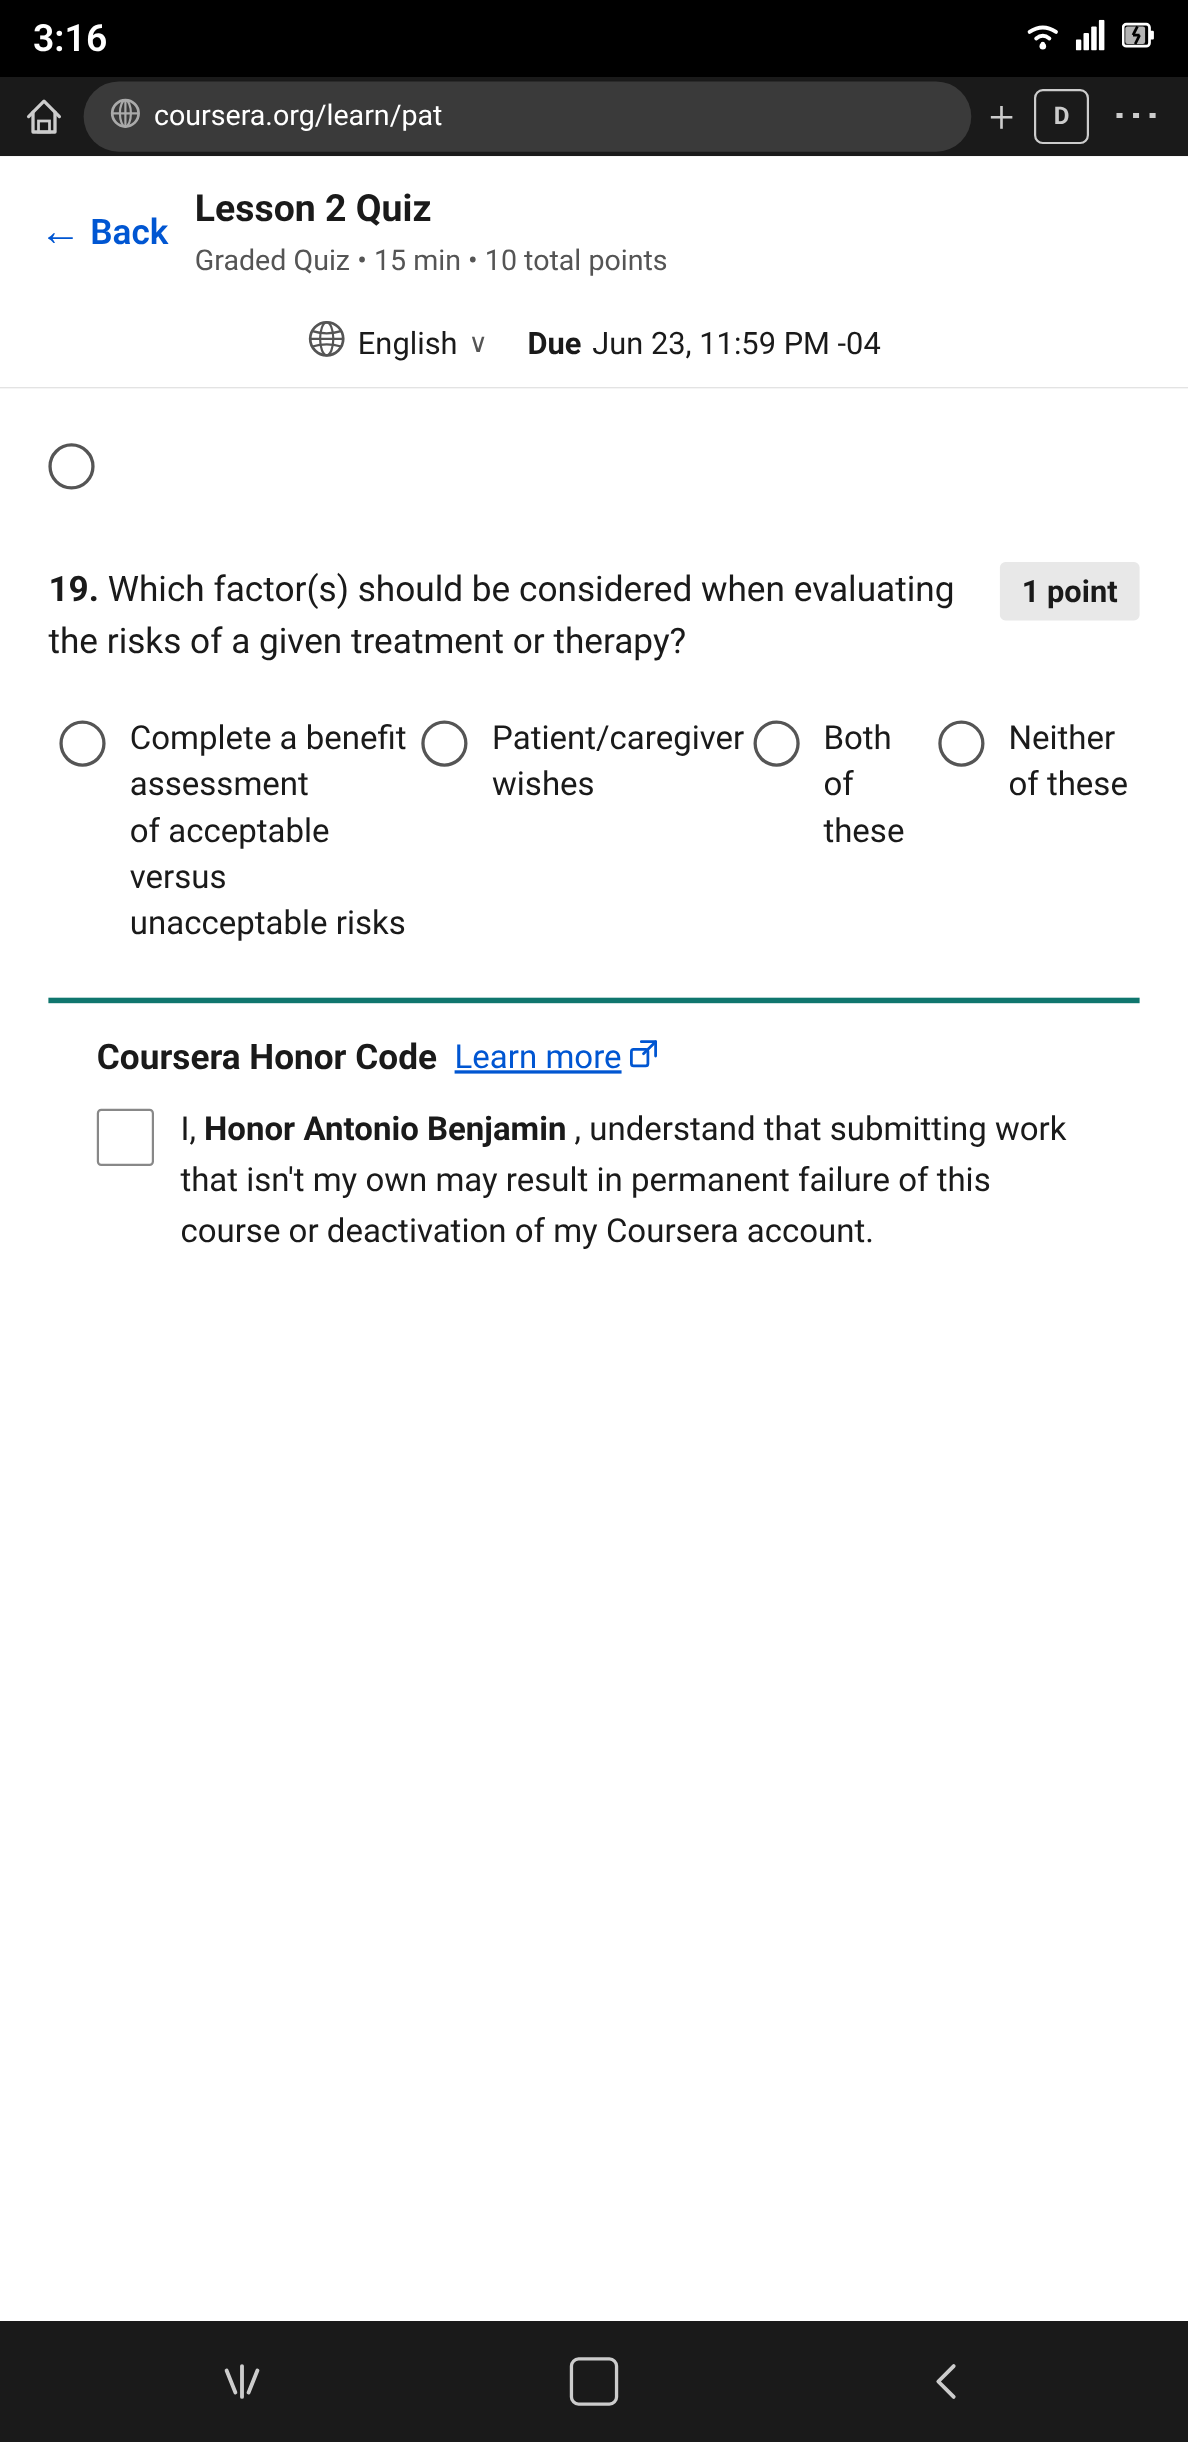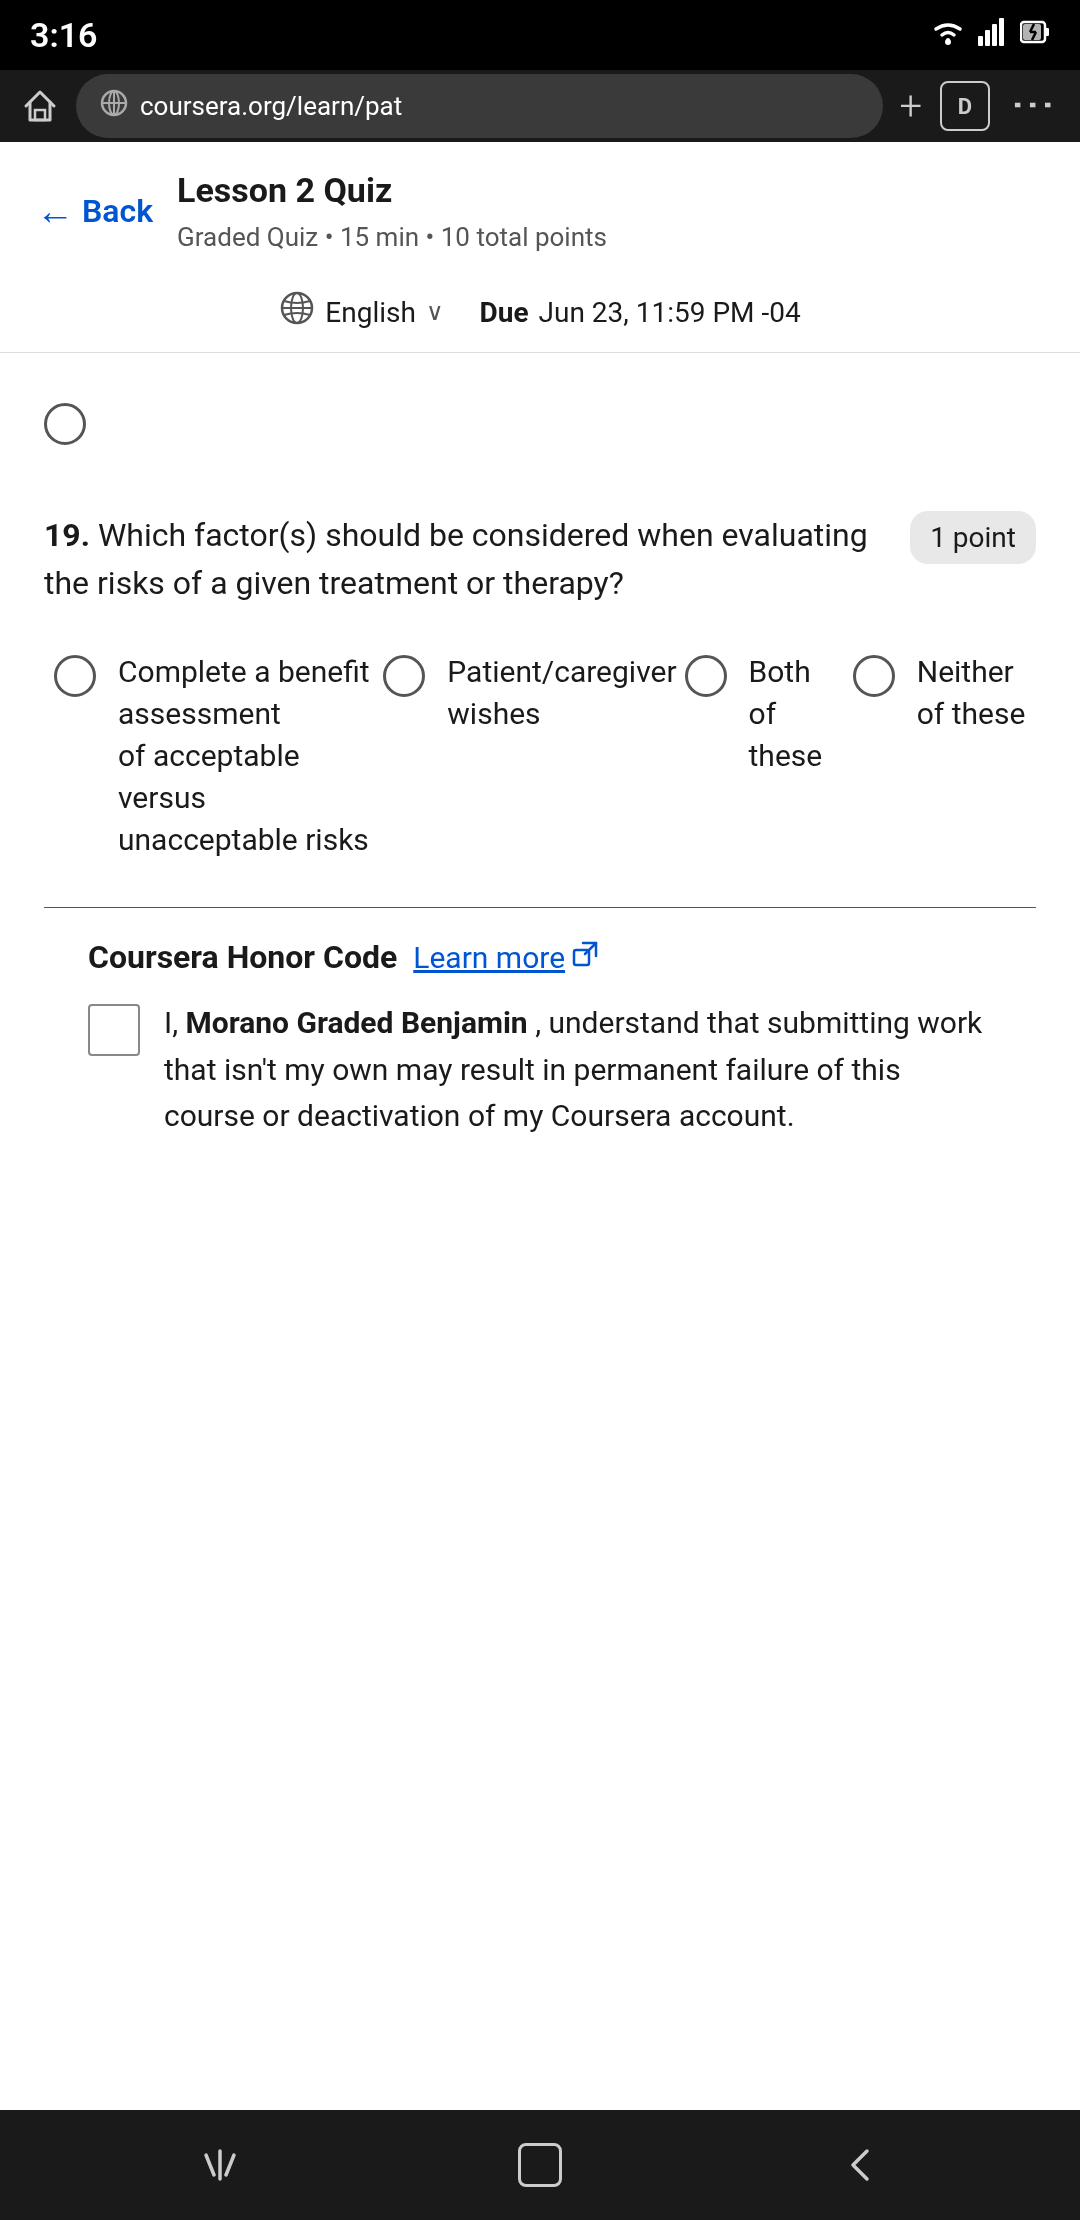--- a/index.html
+++ b/index.html
@@ -226,24 +226,24 @@
       color: #1a1a1a;
       line-height: 1.5;
       flex: 1;
       padding-right: 20px;
     }
     .question-number {
       font-weight: 700;
     }
     .points-badge {
       background: #e8e8e8;
-      border-radius: 18px;
+      border-radius: 5px;
       padding: 10px 20px;
       font-size: 28px;
-      font-weight: 400;
+      font-weight: 700;
       color: #1a1a1a;
       white-space: nowrap;
       flex-shrink: 0;
     }
 
     .options-list {
       display: flex;
       flex-direction: row;
       gap: 8px;
       padding-left: 10px;
@@ -251,21 +251,21 @@
 
     .option-multi-line {
       font-size: 30px;
       color: #1a1a1a;
       line-height: 1.4;
     }
 
     
     .honor-code-section {
       padding: 30px 44px;
-      border-top: 1px solid #0f766e;
+      border-top: 5px solid #0f766e;
       margin-top: 20px;
     }
     .honor-code-header {
       display: flex;
       align-items: center;
       gap: 16px;
       margin-bottom: 24px;
     }
     .honor-code-title {
       font-size: 32px;
@@ -480,21 +480,21 @@
               <rect x="3" y="10" width="15" height="15" rx="2" stroke="#0056d2" stroke-width="2.5"></rect>
               <path d="M12 3 L25 3 L25 16" stroke="#0056d2" stroke-width="2.5" stroke-linecap="round" stroke-linejoin="round"></path>
               <line x1="14" y1="14" x2="25" y2="3" stroke="#0056d2" stroke-width="2.5" stroke-linecap="round"></line>
             </svg>
           </span>
         </a>
       </div>
       <div class="honor-code-body">
         <div class="checkbox-square"></div>
         <p class="honor-code-text">
-          I, <span class="user-name">Morano Graded Benjamin</span> , understand that submitting work that isn't my own may result in permanent failure of this course or deactivation of my Coursera account.
+          I, <span class="user-name">Honor Antonio Benjamin</span> , understand that submitting work that isn't my own may result in permanent failure of this course or deactivation of my Coursera account.
         </p>
       </div>
     </div>
 
   </div>
 </div>
 
 <div class="bottom-nav">
   <div class="nav-btn">
     <svg width="40" height="36" viewBox="0 0 40 36" fill="none">

